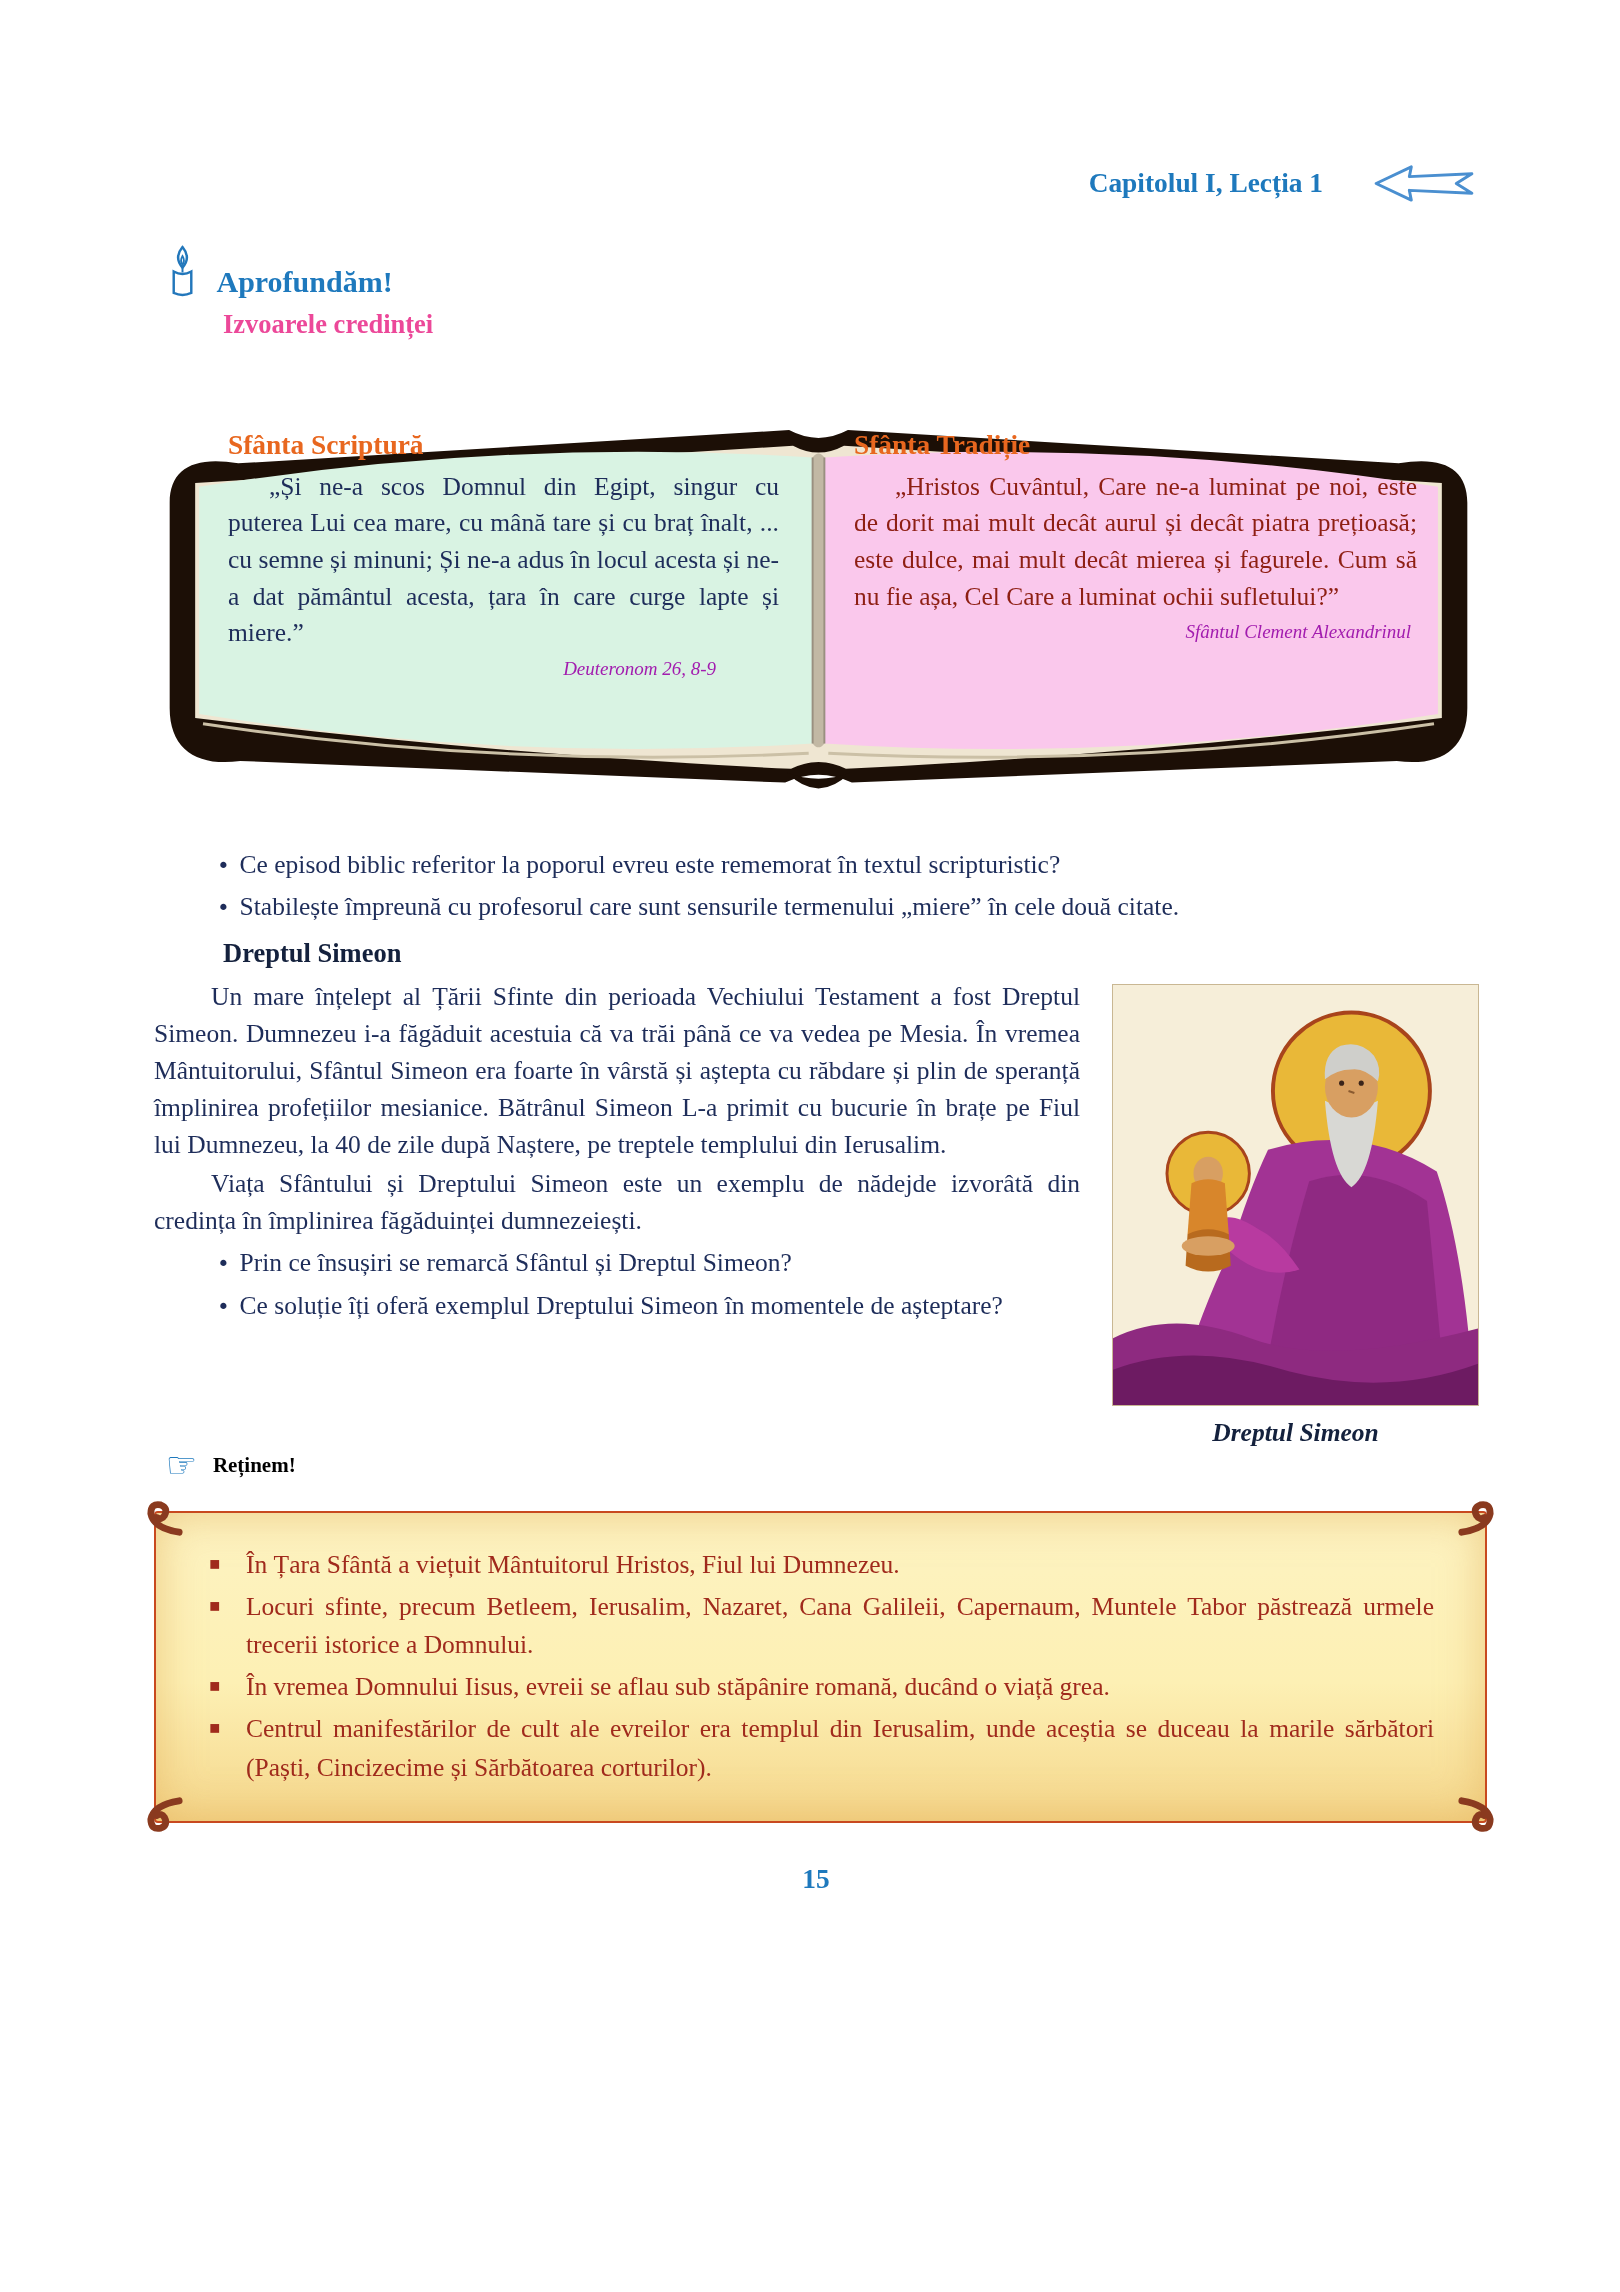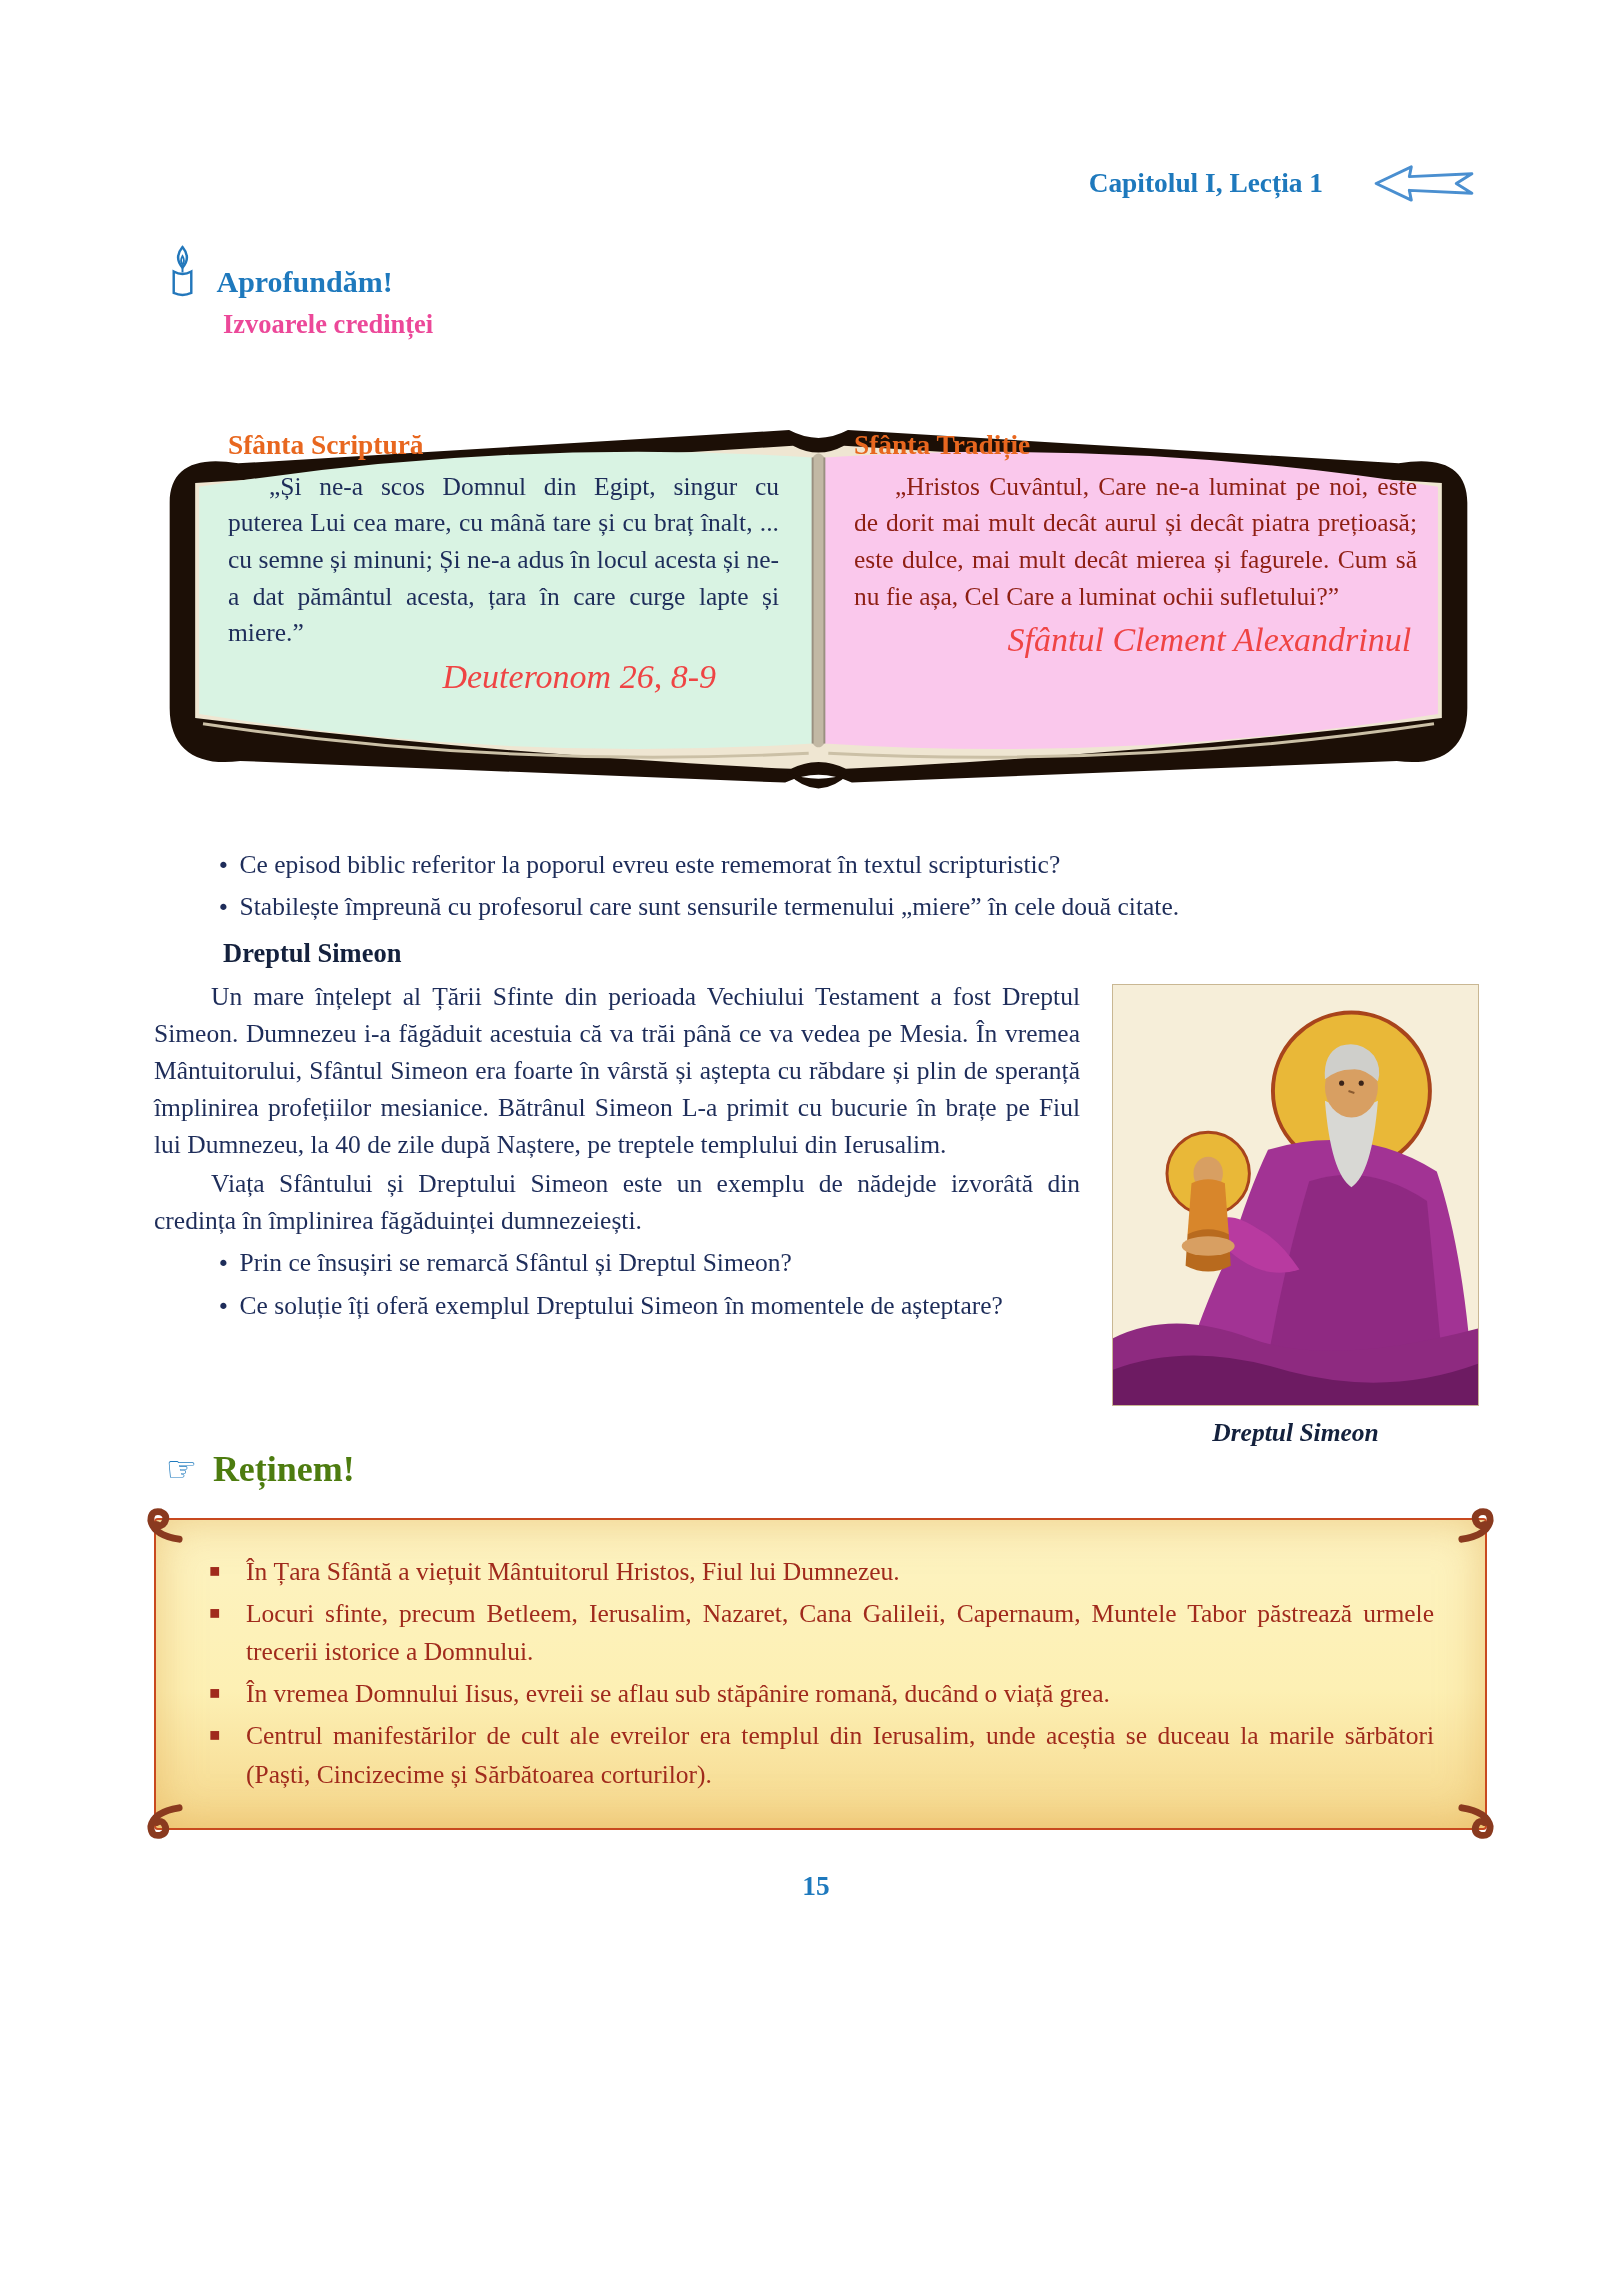--- a/index.html
+++ b/index.html
@@ -25,21 +25,21 @@
   
   .book-wrap { position:relative; width:1329px; height:423px; margin-top:45px; }
   .book-svg { position:absolute; left:0; top:0; width:100%; height:100%; }
   .book-col { position:absolute; top:45px; }
   .book-col.left  { left:74px;  width:551px; }
   .book-col.right { left:700px; width:563px; }
   .book-head { color:#e8671f; font-weight:bold; font-size:27.4px; margin-bottom:7.8px; }
   .book-quote { font-size:25.5px; line-height:1.44; text-align:justify; text-indent:41px; }
   .book-quote.navy   { color:#1e2d5a; }
   .book-quote.maroon { color:#8e1f13; }
-  .book-src { font-style:italic; font-size:34px; margin-top:5.9px; text-align:right; color:#ef4444; }
+  .book-src { font-style:italic; font-size:19px; margin-top:5.9px; text-align:right; color:#a21caf; }
   .book-col.left .book-src { padding-right:63px; }
   .book-col.right .book-src { padding-right:5.9px; }
 
   
   .q-list { margin-top:39px; }
   .q-item { font-size:25.5px; line-height:1.44; text-indent:63px; margin-bottom:5.9px; text-align:justify; }
   .q-item .blt { font-family:"DejaVu Sans", sans-serif; font-size:21.6px; margin-right:9.8px; }
 
   
   .model-label { margin-top:49px; }
@@ -47,21 +47,21 @@
   .model-body { margin-top:9.8px; }
   .figure { float:right; width:365px; margin-left:33px; margin-top:5.9px; text-align:center; }
   .figure svg { width:365px; height:420px; display:block; box-shadow:0 0 0 1px #c9b793; }
   .fig-caption { font-style:italic; font-weight:bold; font-size:25.5px; margin-top:13.7px; color:#14213d; }
   .para { font-size:25.5px; line-height:1.45; text-align:justify; text-indent:57px; }
   .q-list.tight { margin-top:5.9px; }
 
   
   .ret-row { clear:both; display:flex; align-items:center; gap:15.7px; margin-top:65px; margin-left:11.8px; }
   .hand { font-family:"DejaVu Sans", sans-serif; color:#1e79bd; font-size:35px; line-height:1; }
-  .ret-title { color:#4d7c0f; font-weight:bold; font-size:36px;text-align:right; }
+  .ret-title { color:#000000; font-weight:bold; font-size:21px;text-align:right; }
 
   
   .scroll-box {
     position:relative; margin-top:27.4px; width:1333px; min-height:312px;
     background:linear-gradient(180deg,#fdf3c2 0%,#fdf0b4 55%,#f5d78c 100%);
     border:2px solid #c8491f; border-radius:3.9px;
     box-shadow: inset 0 0 45px rgba(224,170,80,0.55);
     padding:33px 51px 29px 47px;
   }
   .curl { position:absolute; width:41px; height:41px; }

